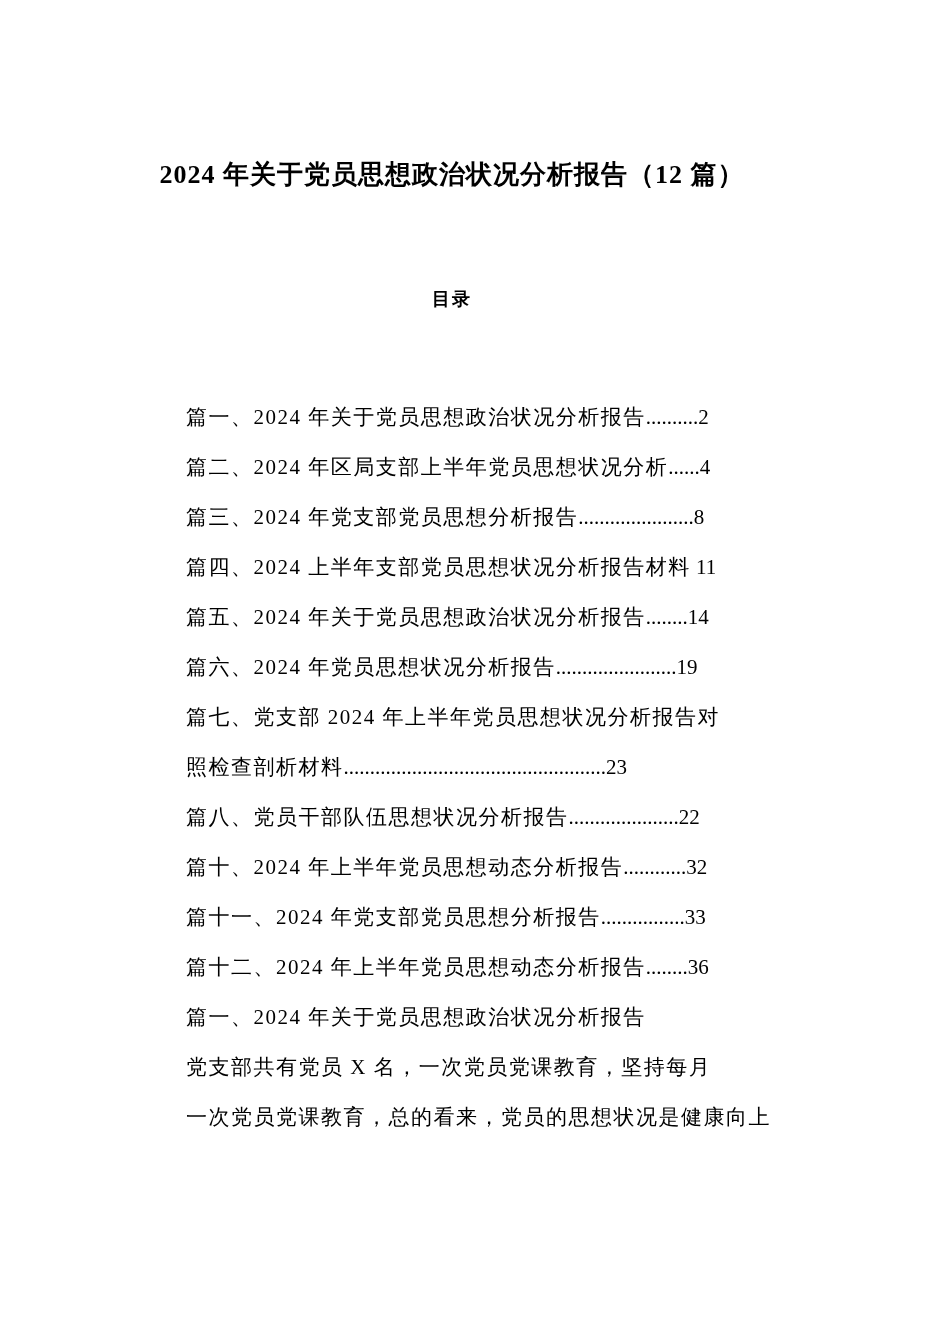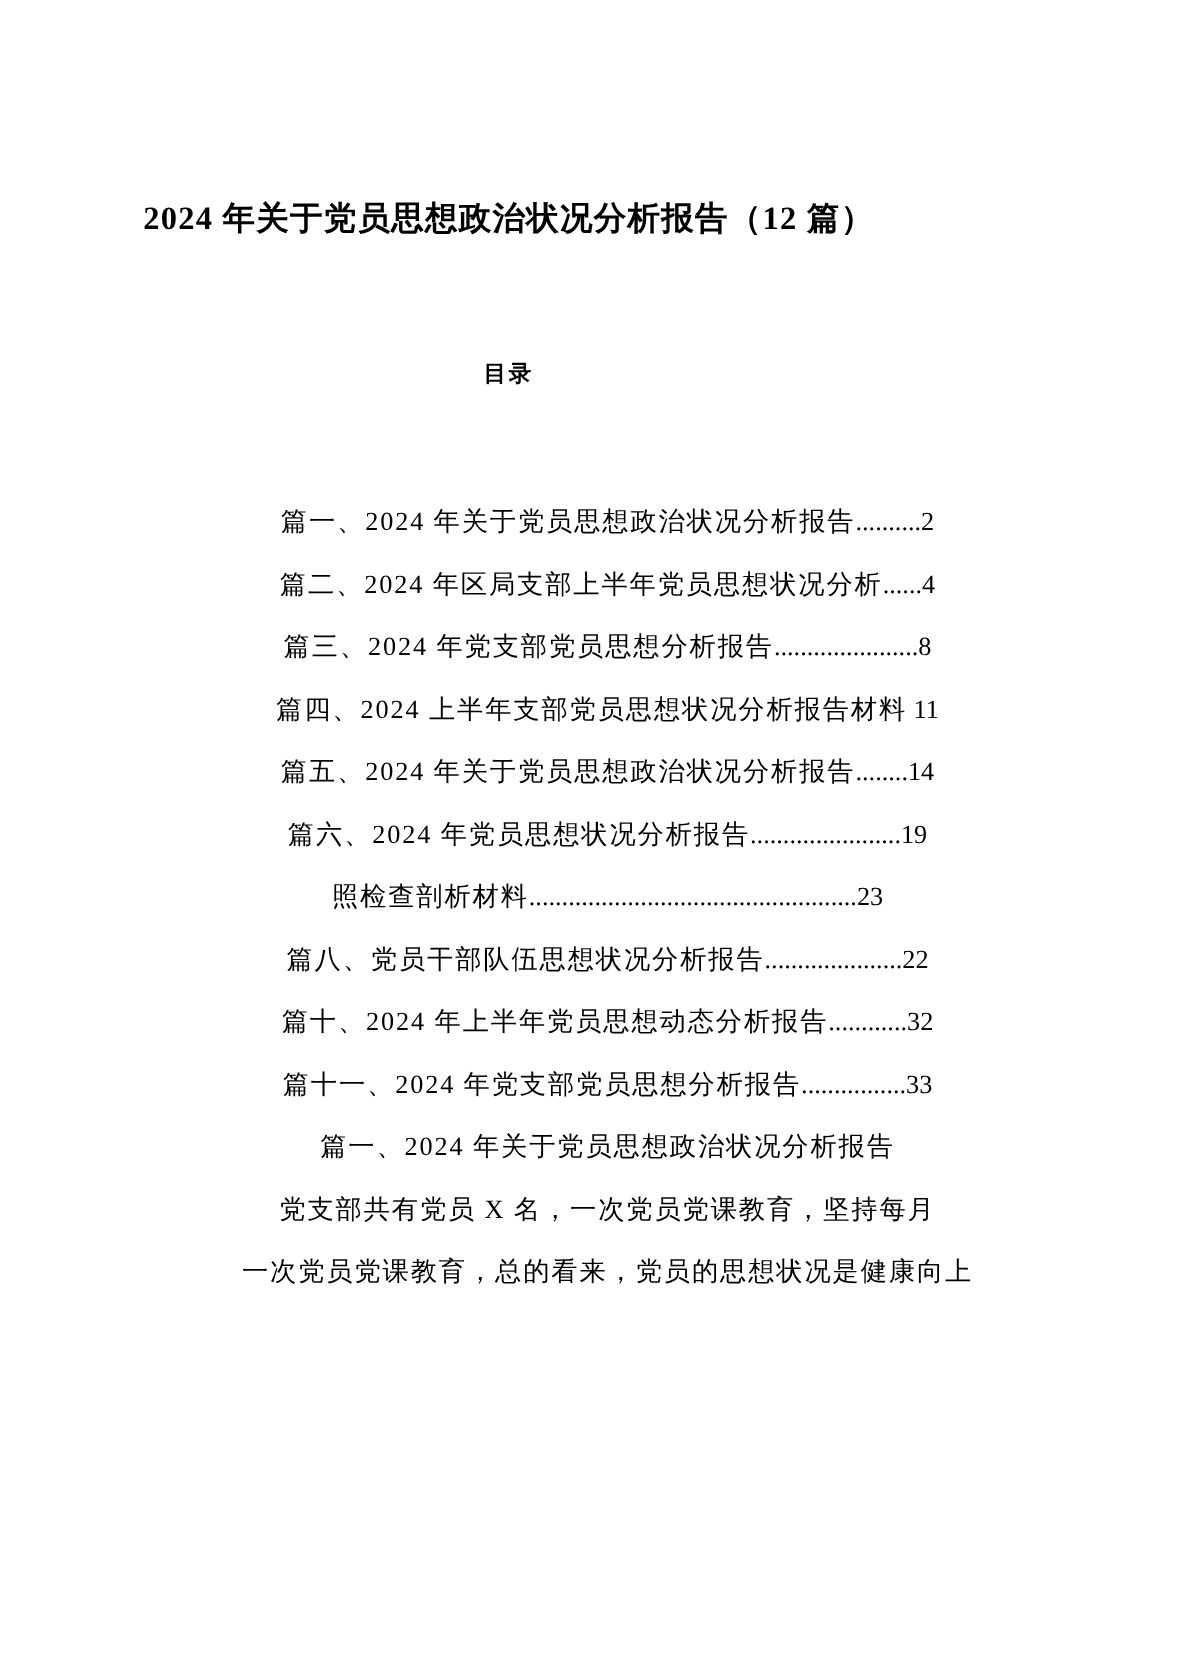--- a/index.html
+++ b/index.html
@@ -8,20 +8,21 @@
     background: #ffffff;
   }
   .page {
     position: relative;
     width: 814px;
     height: 1344px;
     background: #ffffff;
     color: #000000;
     font-family: "Liberation Serif", "DejaVu Serif", serif;
     overflow: hidden;
+    margin-left: 45px;
   }
   .doc-title {
     position: absolute;
     top: 150px;
     left: 0;
     right: 0;
     height: 50px;
     line-height: 50px;
     text-align: center;
     font-size: 26px;
@@ -39,21 +40,20 @@
     text-align: center;
     font-size: 18px;
     font-weight: bold;
     letter-spacing: 2px;
   }
   .content {
     position: absolute;
     top: 392px;
     left: 141px;
     width: 690px;
-    text-align: center;
   }
   .line {
     height: 50px;
     line-height: 50px;
     font-size: 21px;
     letter-spacing: 1.5px;
     white-space: nowrap;
   }
   .leader,
   .pagenum {
@@ -77,30 +77,32 @@
     <div class="line toc-row"><span class="toc-label">篇二、2024 年区局支部上半年党员思想状况分析</span><span class="leader">......</span><span class="pagenum">4</span></div>
 
     <div class="line toc-row"><span class="toc-label">篇三、2024 年党支部党员思想分析报告</span><span class="leader">......................</span><span class="pagenum">8</span></div>
 
     <div class="line toc-row"><span class="toc-label">篇四、2024 上半年支部党员思想状况分析报告材料</span><span class="leader">&nbsp;</span><span class="pagenum">11</span></div>
 
     <div class="line toc-row"><span class="toc-label">篇五、2024 年关于党员思想政治状况分析报告</span><span class="leader">........</span><span class="pagenum">14</span></div>
 
     <div class="line toc-row"><span class="toc-label">篇六、2024 年党员思想状况分析报告</span><span class="leader">.......................</span><span class="pagenum">19</span></div>
 
+    <div class="line toc-row"><span class="toc-label">篇七、党支部 2024 年上半年党员思想状况分析报告对</span><span class="leader"></span><span class="pagenum"></span></div>
 
     <div class="line toc-row"><span class="toc-label">照检查剖析材料</span><span class="leader">..................................................</span><span class="pagenum">23</span></div>
 
     <div class="line toc-row"><span class="toc-label">篇八、党员干部队伍思想状况分析报告</span><span class="leader">.....................</span><span class="pagenum">22</span></div>
 
 
     <div class="line toc-row"><span class="toc-label">篇十、2024 年上半年党员思想动态分析报告</span><span class="leader">............</span><span class="pagenum">32</span></div>
 
     <div class="line toc-row"><span class="toc-label">篇十一、2024 年党支部党员思想分析报告</span><span class="leader">................</span><span class="pagenum">33</span></div>
 
+    <div class="line toc-row"><span class="toc-label">篇十二、2024 年上半年党员思想动态分析报告</span><span class="leader">........</span><span class="pagenum">36</span></div>
 
     <div class="line section-heading">篇一、2024 年关于党员思想政治状况分析报告</div>
 
     <div class="line body-line">党支部共有党员 X 名，一次党员党课教育，坚持每月</div>
 
     <div class="line body-line">一次党员党课教育，总的看来，党员的思想状况是健康向上</div>
 
   </div>
 </div>
 

